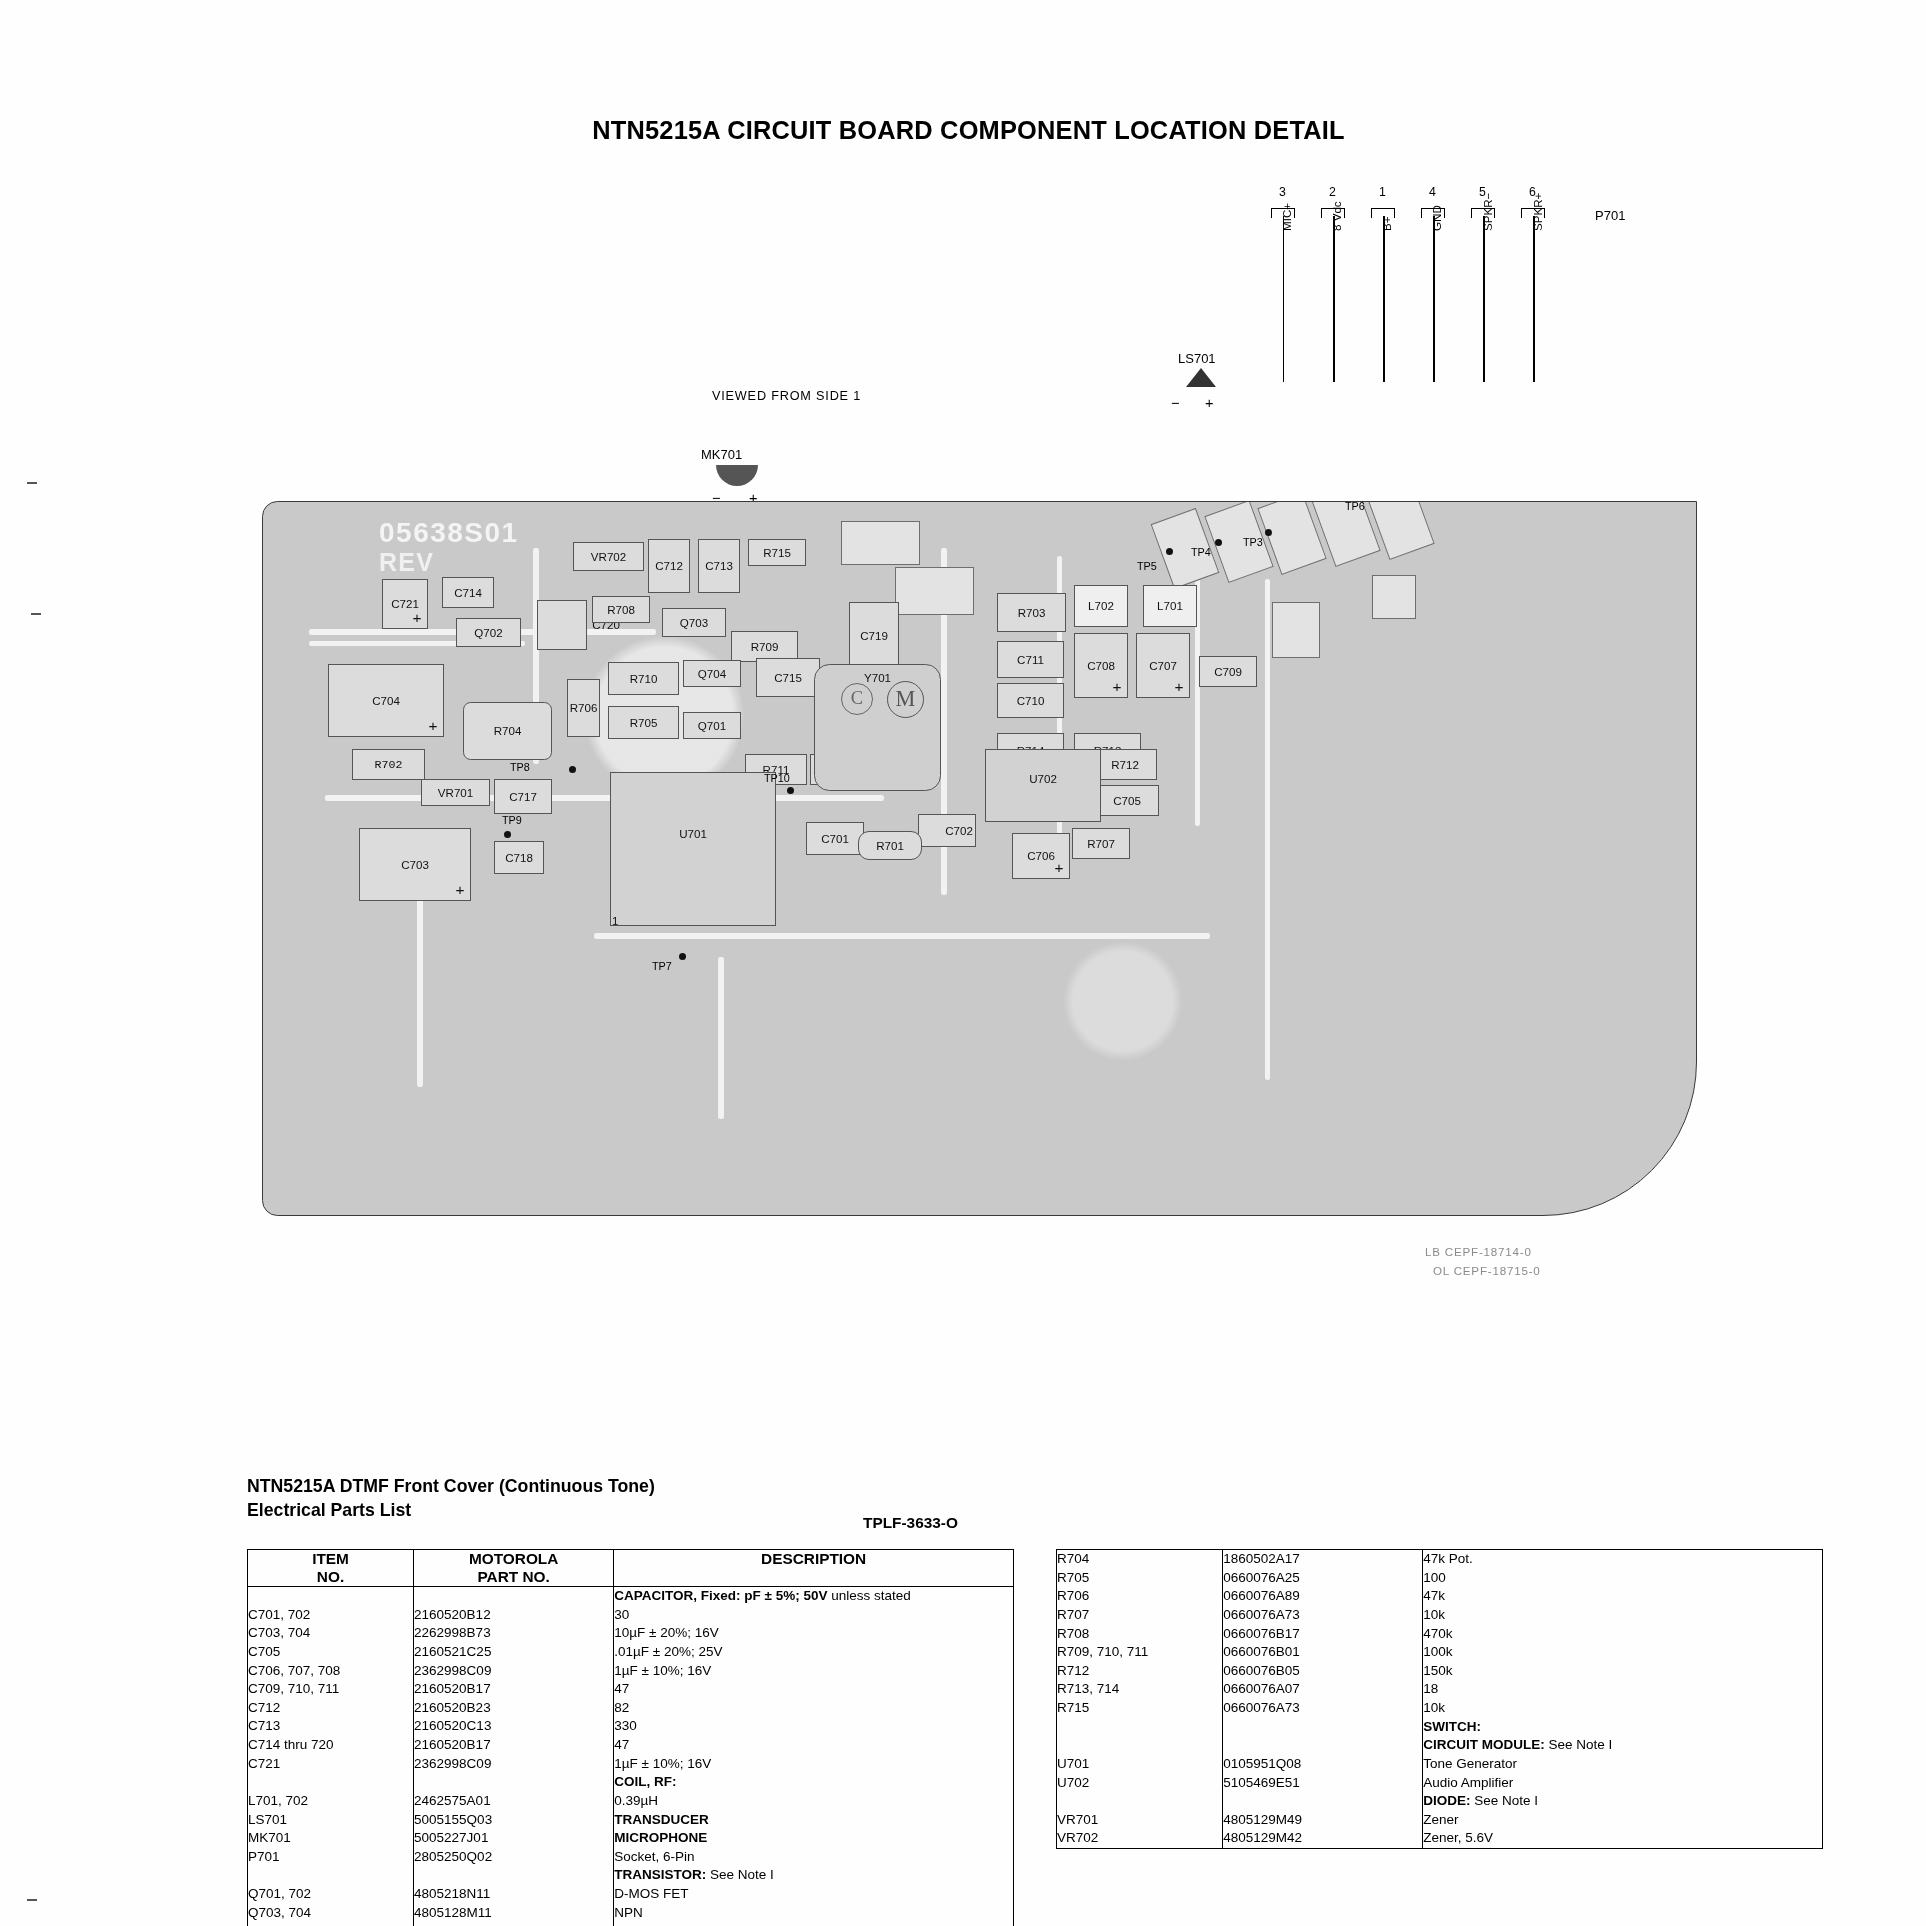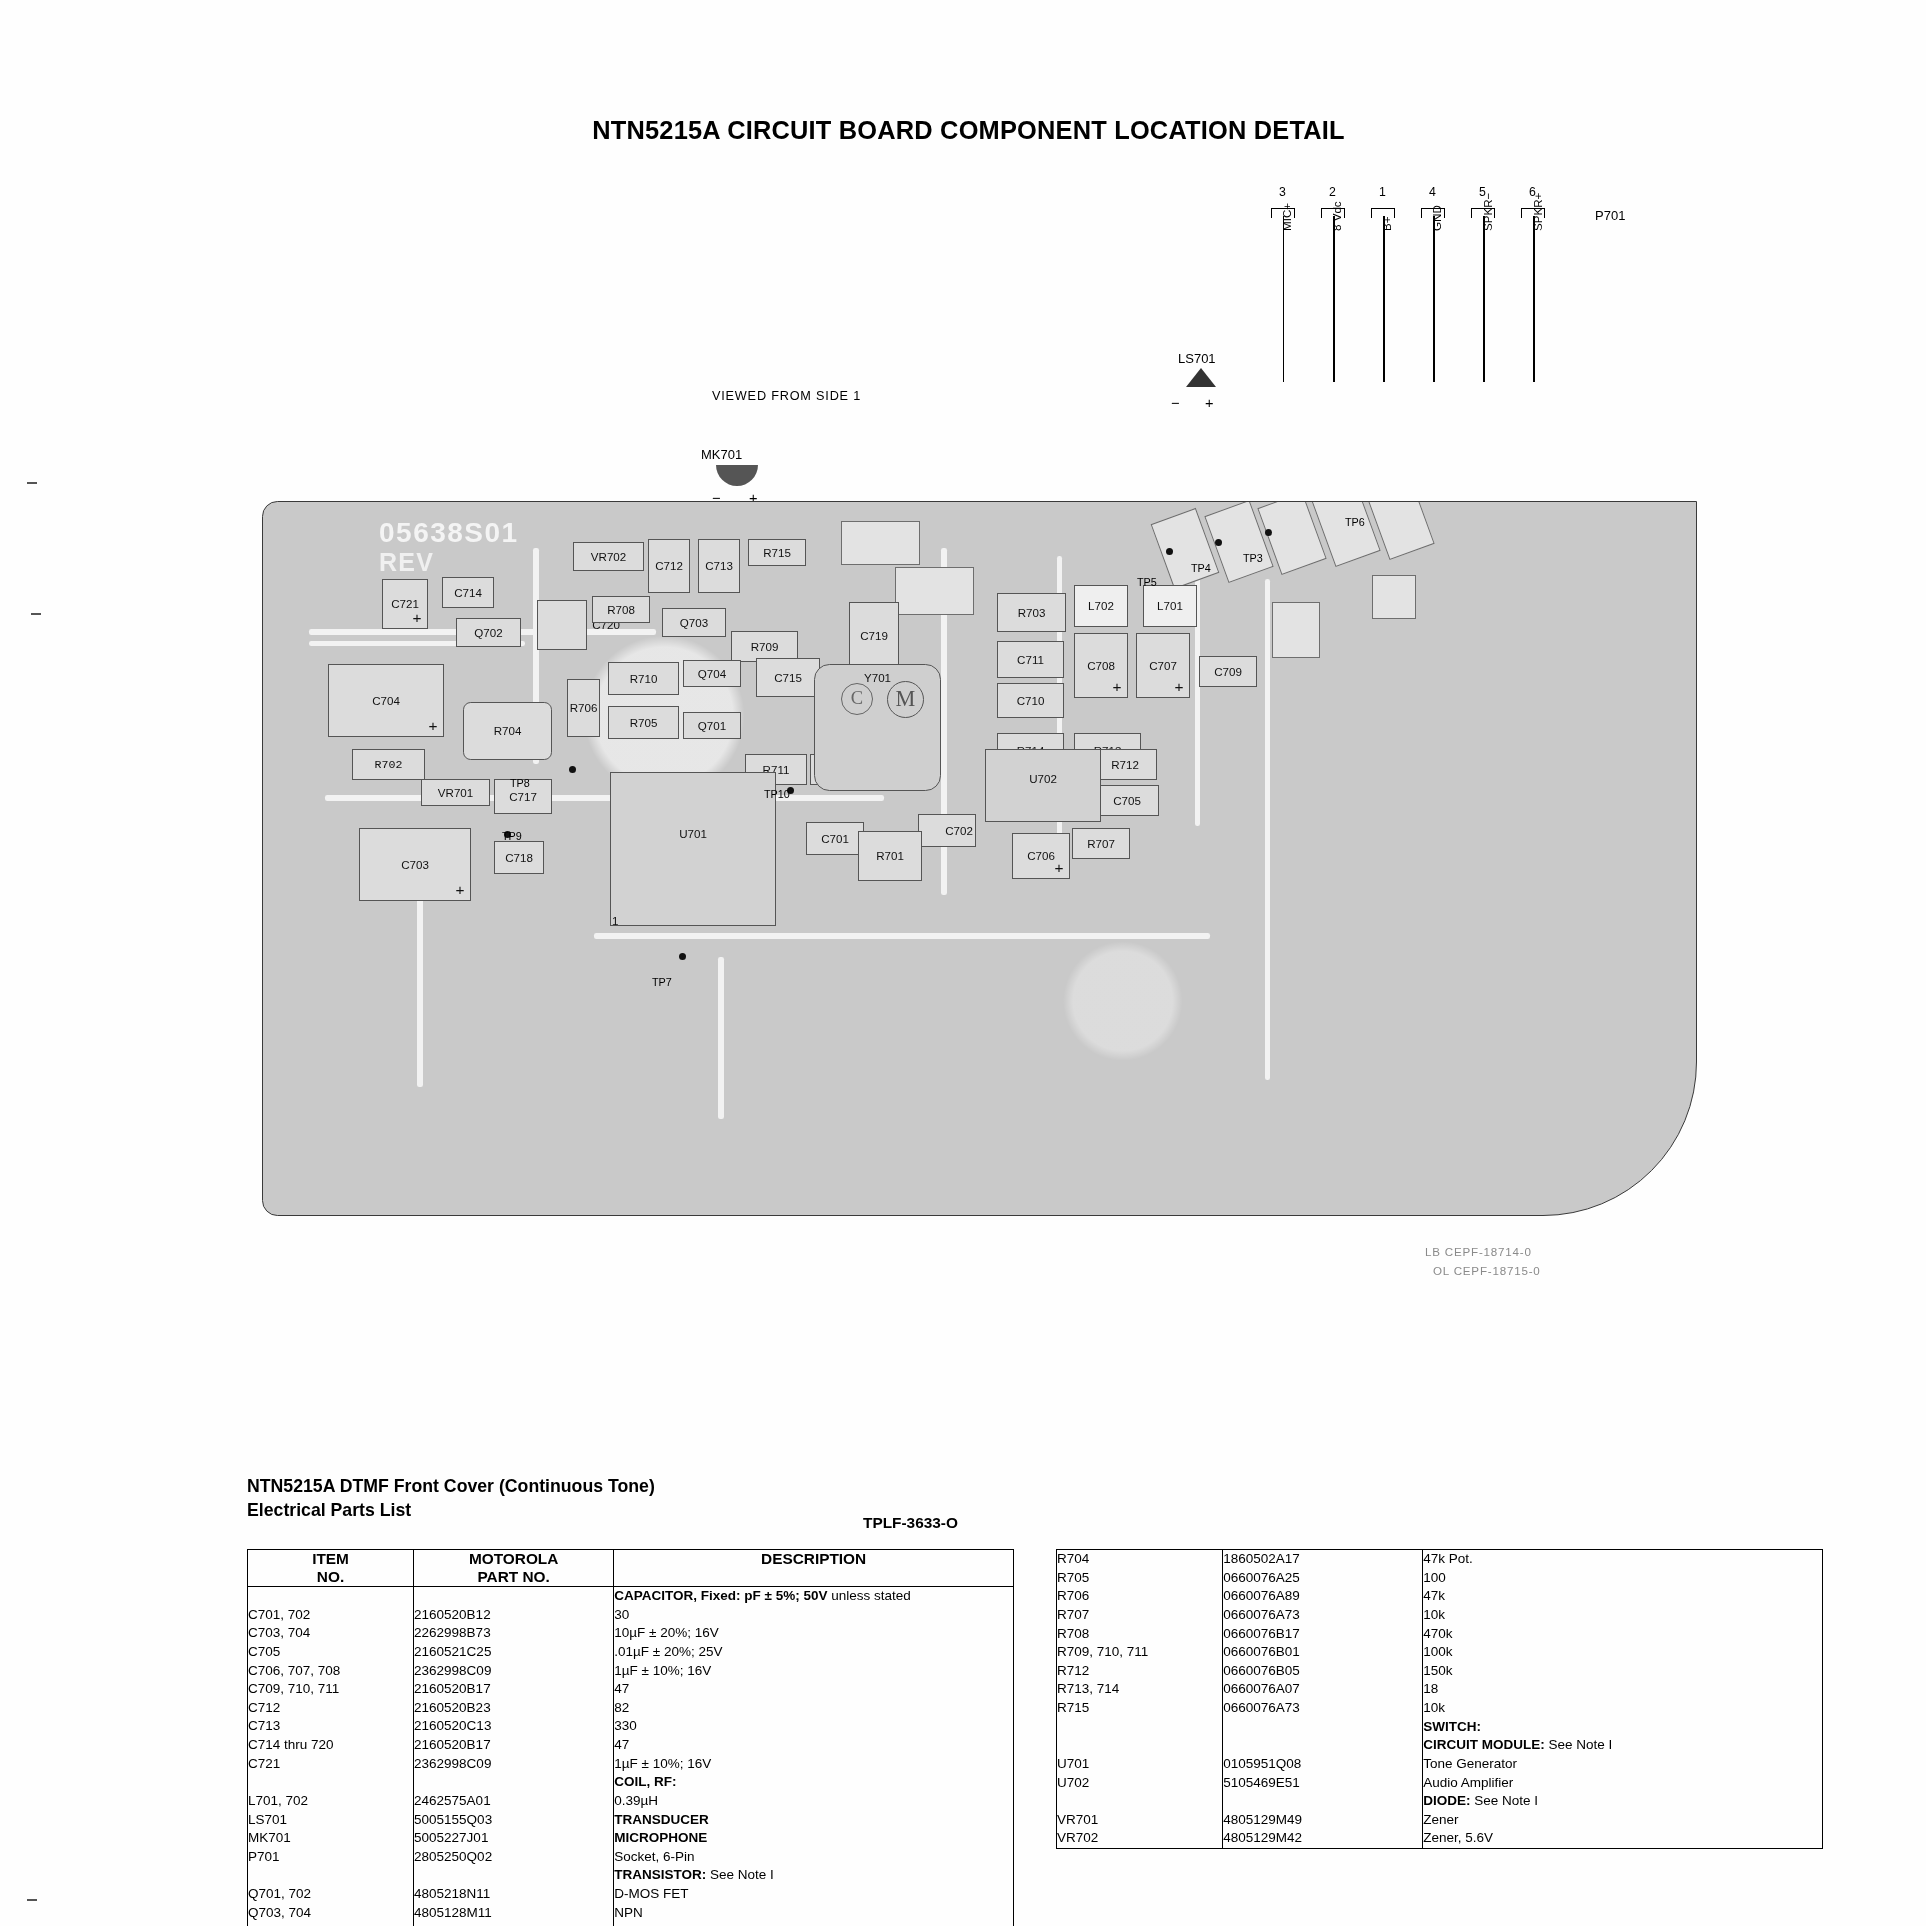--- a/index.html
+++ b/index.html
@@ -220,21 +220,20 @@
   .tp-dot {
     position: absolute;
     width: 7px;
     height: 7px;
     background: #111;
     border-radius: 50%;
   }
   .tp-lbl {
     position: absolute;
     font-size: 10.8px;
-    margin-top: 16px;
   }
   .moto-logo {
     position: absolute;
     width: 35px;
     height: 35px;
     border: 1.9px solid #555;
     border-radius: 50%;
     color: #555;
     font-size: 22.3px;
     text-align: center;
@@ -516,21 +515,21 @@
           <div class="comp" style="left: 96px; top: 326px; width: 112px; height: 73px;">
             <span style="position: absolute; right: 5.4px; bottom: 2.3px; font-size: 15.4px;">+</span>
             <span style="position: absolute; left: 50%; top: 50%; transform: translate(-50%, -50%);">C703</span>
           </div>
           <div class="comp" style="left: 543px; top: 320px; width: 58px; height: 33px;">
             <span style="position: absolute; left: 50%; top: 50%; transform: translate(-50%, -50%);">C701</span>
           </div>
           <div class="comp" style="left: 655px; top: 312px; width: 58px; height: 33px;">
             <span style="position: absolute; left: 50%; top: 50%; transform: translate(-50%, -50%); margin-left: 12px;">C702</span>
           </div>
-          <div class="comp" style="left: 595px; top: 329px; width: 64px; height: 50px;">
+          <div class="comp" style="left: 595px; top: 329px; width: 64px; height: 29px; border-radius: 11px;">
             <span style="position: absolute; left: 50%; top: 50%; transform: translate(-50%, -50%);">R701</span>
           </div>
           <div class="comp" style="left: 749px; top: 331px; width: 58px; height: 46px;">
             <span style="position: absolute; right: 5.4px; bottom: 2.3px; font-size: 15.4px;">+</span>
             <span style="position: absolute; left: 50%; top: 50%; transform: translate(-50%, -50%);">C706</span>
           </div>
           <div class="comp" style="left: 809px; top: 326px; width: 58px; height: 31px;">
             <span style="position: absolute; left: 50%; top: 50%; transform: translate(-50%, -50%);">R707</span>
           </div>
           <div class="comp" style="left: 832px; top: 283px; width: 64px; height: 31px;">

